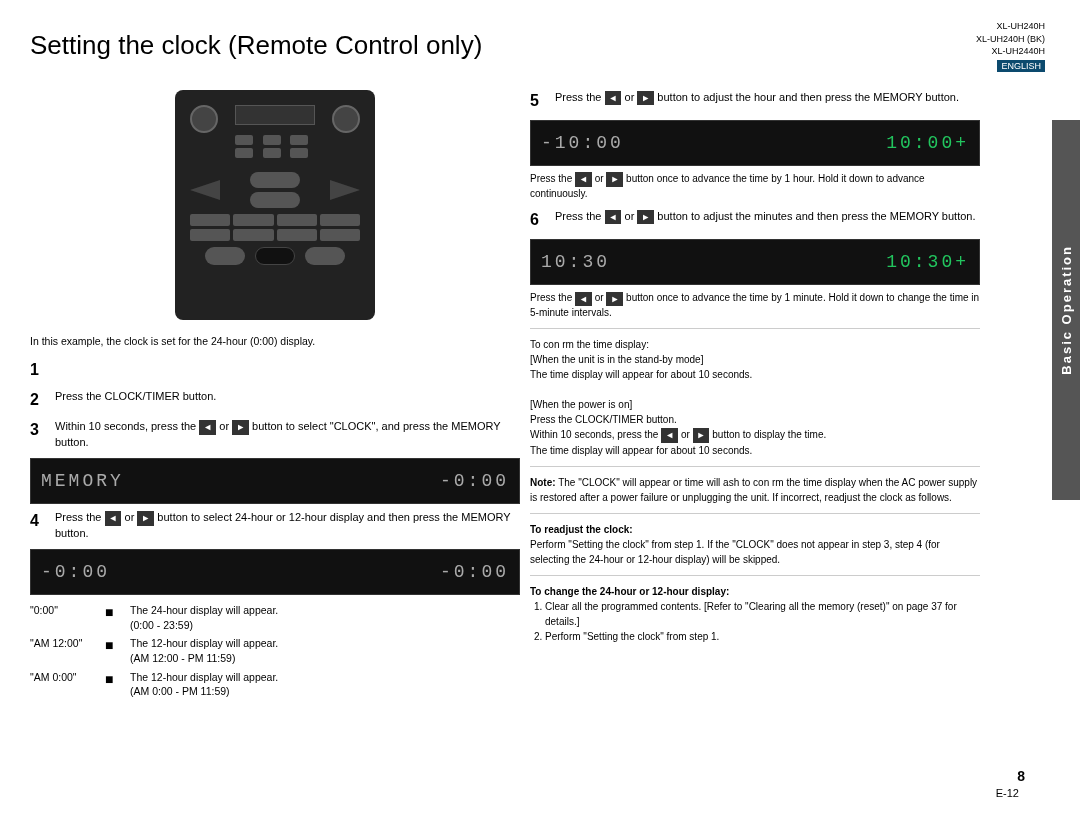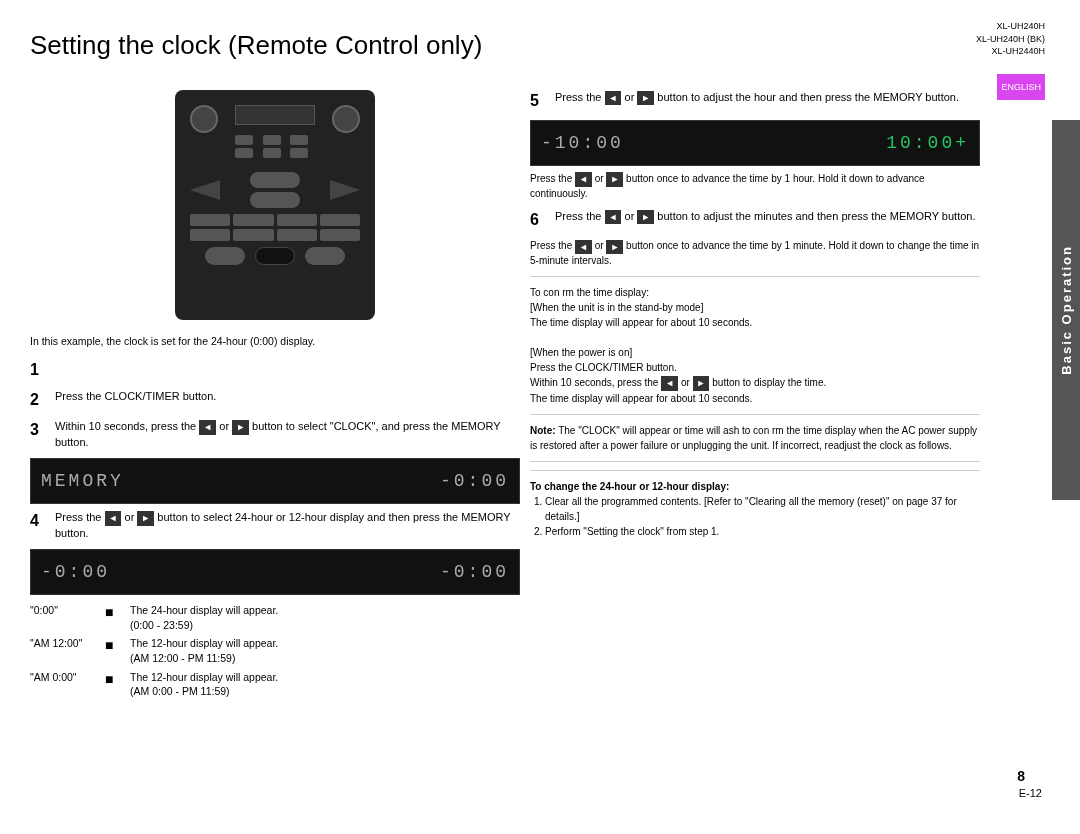--- a/index.html
+++ b/index.html
@@ -46,40 +46,40 @@
     
     .model-info {
       position: absolute;
       top: 20px;
       right: 35px;
       font-size: 9px;
       text-align: right;
       line-height: 1.4;
     }
     .english-badge {
-      background: #d946ef;
+      background: #0c4a6e;
       color: #fff;
       font-size: 9px;
-      padding: 7px 4px;
-      margin-top: 16px;
+      padding: 0 4px;
+      margin-top: 2px;
       display: inline-block;
     }
 
     
     .page-number {
       position: absolute;
       bottom: 50px;
       right: 55px;
       font-size: 14px;
       font-weight: bold;
     }
     .page-label {
       position: absolute;
       bottom: 35px;
-      right: 38px;
+      right: 61px;
       font-size: 11px;
     }
 
     
     .main-title {
       font-size: 26px;
       font-weight: normal;
       margin-bottom: 4px;
       margin-top: 10px;
       border-bottom: none;
@@ -469,20 +469,24 @@
       <span class="display-text-bright">10:00+</span>
     </div>
 
     <div class="small-note">Press the <span class="inline-btn">◄</span> or <span class="inline-btn">►</span> button once to advance the time by 1 hour. Hold it down to advance continuously.</div>
 
     <div class="step-row">
       <span class="step-number">6</span>
       <span class="step-text">Press the <span class="inline-btn">◄</span> or <span class="inline-btn">►</span> button to adjust the minutes and then press the MEMORY button.</span>
     </div>
 
+    <div class="display-screen">
+      <span class="display-text">10:30</span>
+      <span class="display-text-bright">10:30+</span>
+    </div>
 
     <div class="small-note">Press the <span class="inline-btn">◄</span> or <span class="inline-btn">►</span> button once to advance the time by 1 minute. Hold it down to change the time in 5-minute intervals.</div>
 
     <hr class="divider">
 
     <div class="section-note">
       <div>To con rm the time display:</div>
       <div>[When the unit is in the stand-by mode]</div>
       <div>The time display will appear for about 10 seconds.</div>
       <br>
@@ -494,20 +498,24 @@
 
     <hr class="divider">
 
     <div class="section-note">
       <span class="note-label">Note:</span>
       <span>The "CLOCK" will appear or time will  ash to con rm the time display when the AC power supply is restored after a power failure or unplugging the unit. If incorrect, readjust the clock as follows.</span>
     </div>
 
     <hr class="divider">
 
+    <div class="section-note">
+      <div class="bold-label">To readjust the clock:</div>
+      <div>Perform "Setting the clock" from step 1. If the "CLOCK" does not appear in step 3, step 4 (for selecting the 24-hour or 12-hour display) will be skipped.</div>
+    </div>
 
     <hr class="divider">
 
     <div class="section-note">
       <div class="bold-label">To change the 24-hour or 12-hour display:</div>
       <ol class="numbered-list">
         <li>Clear all the programmed contents. [Refer to "Clearing all the memory (reset)" on page 37 for details.]</li>
         <li>Perform "Setting the clock" from step 1.</li>
       </ol>
     </div>

